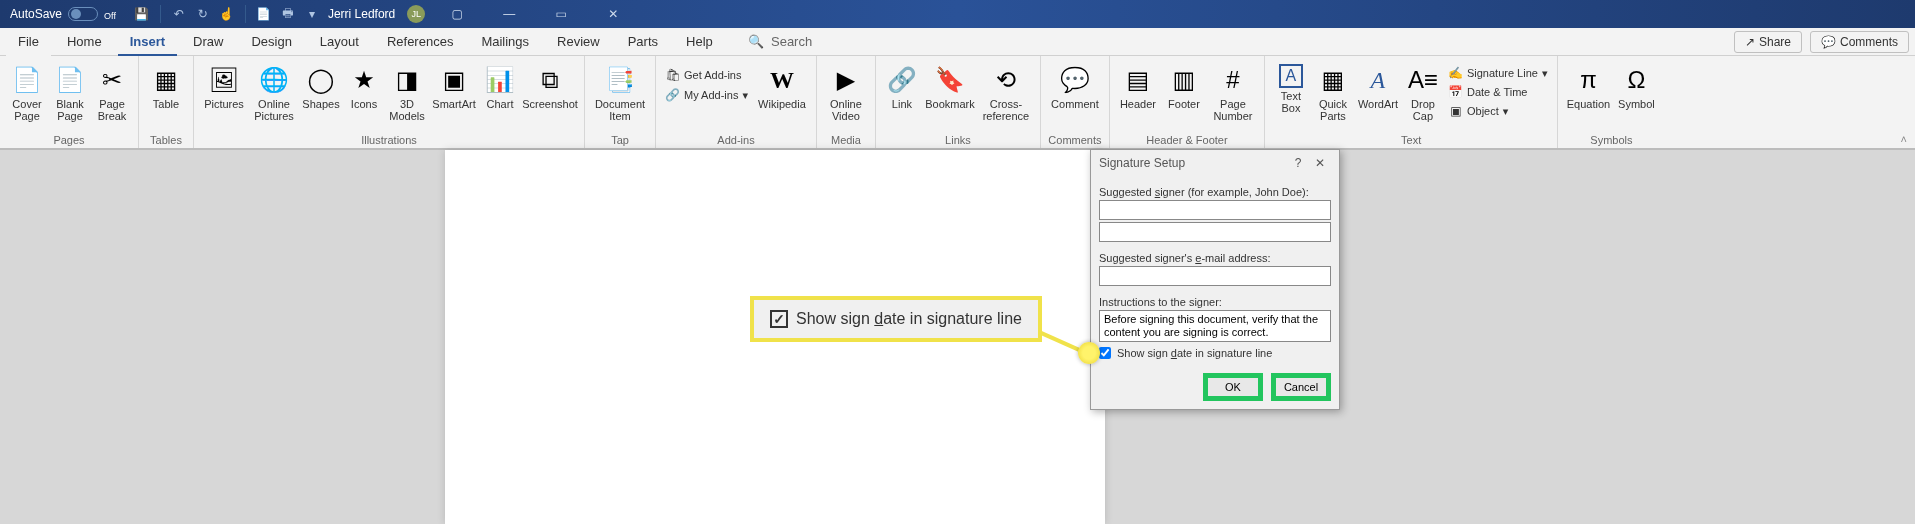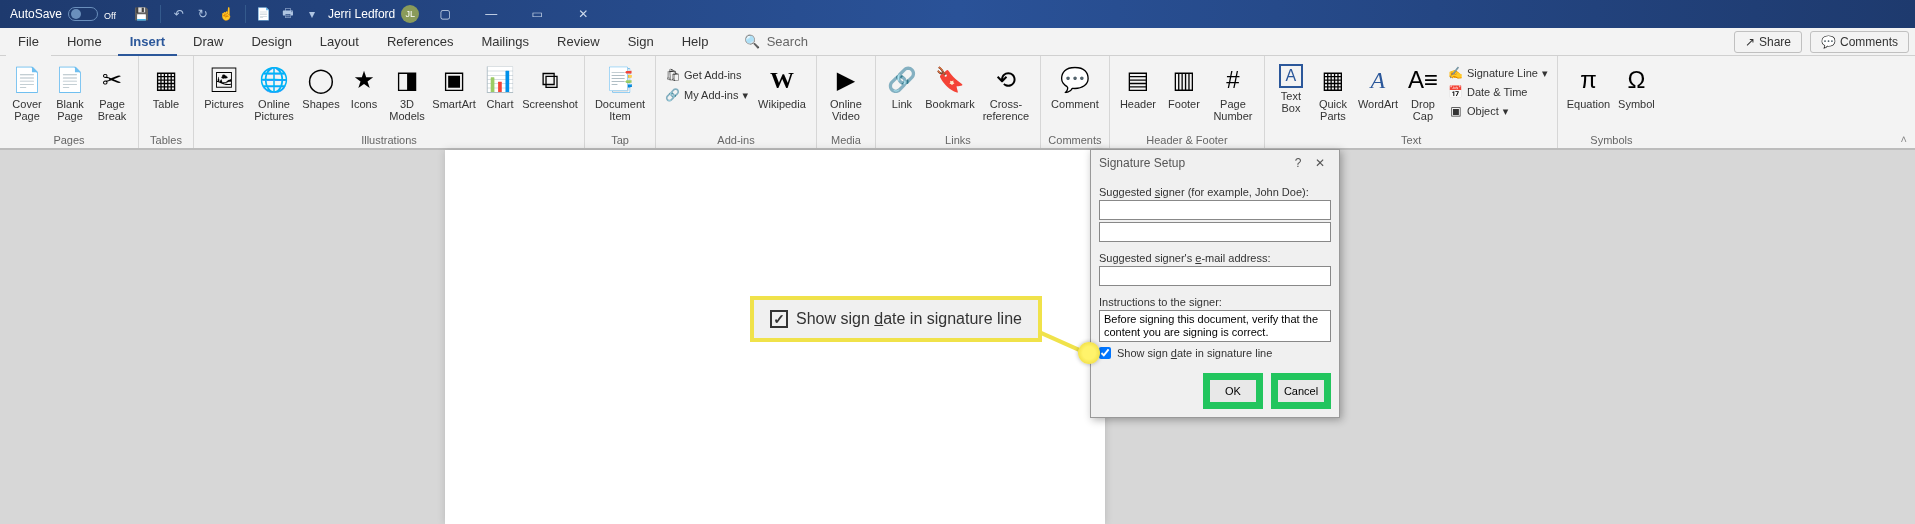--- a/index.html
+++ b/index.html
@@ -7,21 +7,21 @@
 
 
 .title-bar { height: 28px; background: linear-gradient(to right, #1e3a6e, #2a5298, #1e3a6e); display: flex; align-items: center; color: #fff; font-size: 12px; }
 .autosave { padding: 0 10px; display: flex; align-items: flex-end; gap: 6px; }
 .title-bar .toggle { width: 30px; height: 14px; border: 1px solid #6a8fbc; border-radius: 8px; position: relative; background: #1e3a6e; }
 .title-bar .toggle .knob { width: 10px; height: 10px; background: #6a8fbc; border-radius: 50%; position: absolute; left: 2px; top: 1px; }
 .qat { display: flex; gap: 4px; padding: 0 6px; align-items: center; }
 .qat-btn { width: 20px; height: 20px; display: flex; align-items: center; justify-content: center; color: #afc5e2; font-size: 12px; }
 .qat-sep { width: 1px; height: 18px; background: #345a8c; margin: 0 4px; }
 .title-center { flex: 1; text-align: center; font-size: 13px; }
-.title-right { display: flex; align-items: center; gap: 6px; padding-right: 2px; text-align: center; }
+.title-right { display: flex; align-items: center; gap: 12px; padding-right: 2px; text-align: center; }
 .user-badge { width: 18px; height: 18px; border-radius: 50%; background: #8a9b5a; display: flex; align-items: center; justify-content: center; font-size: 9px; }
 .win-btn { width: 40px; height: 28px; display: flex; align-items: center; justify-content: center; color: #cfdced; font-size: 12px; }
 
 
 .tabs-bar { height: 28px; background: #f3f3f3; display: flex; align-items: center; padding: 0 6px; gap: 4px; border-bottom: 1px solid #d0d0d0; }
 .tab { padding: 0 12px; height: 28px; line-height: 28px; font-size: 13px; color: #333; cursor: pointer; }
 .tab.active { border-bottom: 2px solid #2b579a; color: #2b579a; font-weight: 600; }
 .tab.file { background: #f3f3f3; }
 .tabs-right { margin-left: auto; display: flex; gap: 8px; }
 .link-btn { padding: 0 10px; height: 22px; line-height: 22px; border: 1px solid #c0c0c0; border-radius: 3px; font-size: 12px; display: flex; align-items: center; gap: 4px; color: #333; }
@@ -50,21 +50,21 @@
 .dialog-title { height: 26px; background: #f0f0f0; display: flex; align-items: center; padding: 0 8px; font-size: 12px; color: #555; }
 .dialog-title .spacer { flex: 1; }
 .dialog-title .dbtn { width: 22px; text-align: center; cursor: pointer; color: #555; font-size: 12px; }
 .dialog-body { padding: 2px 8px 6px 8px; display: flex; flex-direction: column; gap: 2px; }
 .dlabel { font-size: 11px; color: #333; margin-top: 8px; }
 .dinput { border: 1px solid #888; background: #fff; height: 20px; padding: 0 4px; font-size: 11px; }
 .dtextarea { border: 1px solid #888; background: #fff; height: 32px; padding: 2px 4px; font-size: 11px; resize: none; font-family: inherit; line-height: 1.2; }
 .dcheck { display: flex; align-items: center; gap: 6px; font-size: 11px; color: #333; margin-top: 3px; }
 .dcheck input { width: 12px; height: 12px; }
 .dialog-buttons { display: flex; justify-content: flex-end; gap: 8px; padding: 8px; }
-.dialog-buttons button { width: 60px; height: 36px; font-size: 11px; border: 7px solid #22c55e; background: #e8e8e8; cursor: pointer; }
+.dialog-buttons button { width: 60px; height: 28px; font-size: 11px; border: 5px solid #22c55e; background: #e8e8e8; cursor: pointer; }
 
 
 .callout { position: absolute; top: 296px; left: 750px; border: 4px solid #f0e24a; background: #f0f0f0; padding: 10px 16px; font-size: 16px; color: #333; display: flex; align-items: center; gap: 8px; z-index: 20; }
 .callout .cb { width: 18px; height: 18px; border: 2px solid #333; display: flex; align-items: center; justify-content: center; font-size: 14px; font-weight: bold; }
 .callout-line { position: absolute; z-index: 15; height: 4px; background: #f0e24a; transform-origin: 0 50%; top: 314px; left: 1003px; width: 90px; transform: rotate(24deg); }
 .callout-dot { position: absolute; z-index: 21; width: 22px; height: 22px; border-radius: 50%; background: radial-gradient(circle, #fff36b 40%, #e8d22e 100%); top: 342px; left: 1078px; box-shadow: 0 0 4px rgba(0,0,0,0.3); }
 
 u { text-decoration: underline; }
 </style>
 </head>
@@ -104,21 +104,21 @@
 <div class="tabs-bar">
   <div class="tab file">File</div>
   <div class="tab">Home</div>
   <div class="tab active">Insert</div>
   <div class="tab">Draw</div>
   <div class="tab">Design</div>
   <div class="tab">Layout</div>
   <div class="tab">References</div>
   <div class="tab">Mailings</div>
   <div class="tab">Review</div>
-  <div class="tab">Sign</div>
+  <div class="tab">Parts</div>
   <div class="tab">Help</div>
   <div class="search-box">
     <span>🔍</span>
     <span>Search</span>
   </div>
   <div class="tabs-right">
     <div class="link-btn">
       <span>↗</span>
       <span>Share</span>
     </div>

